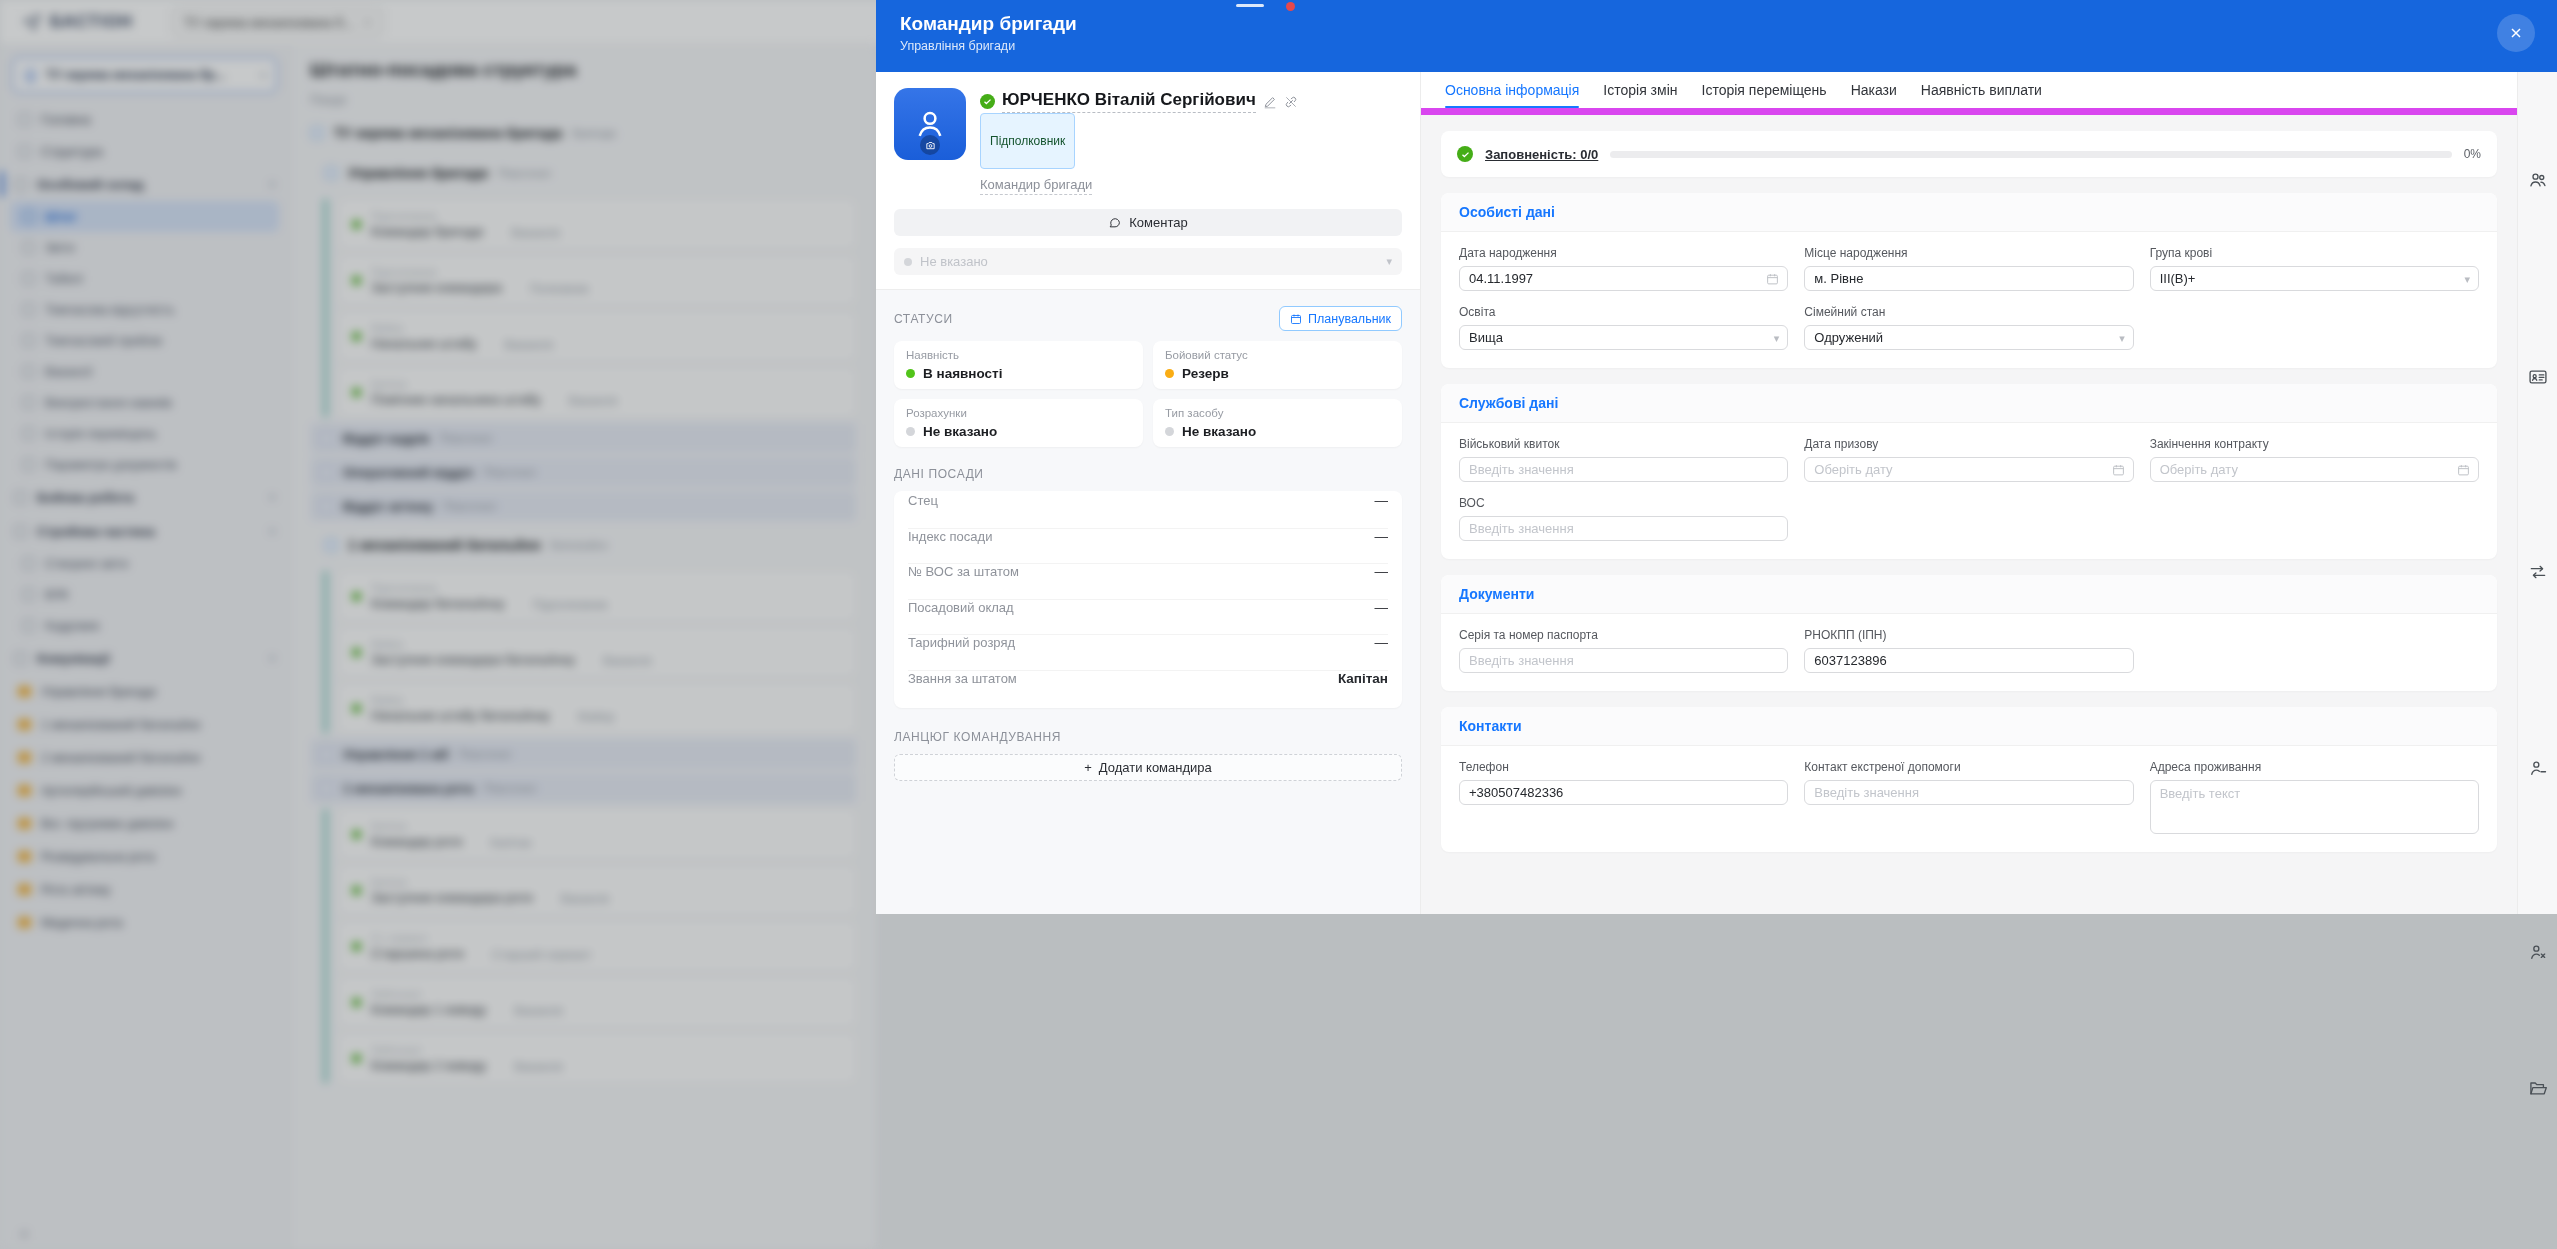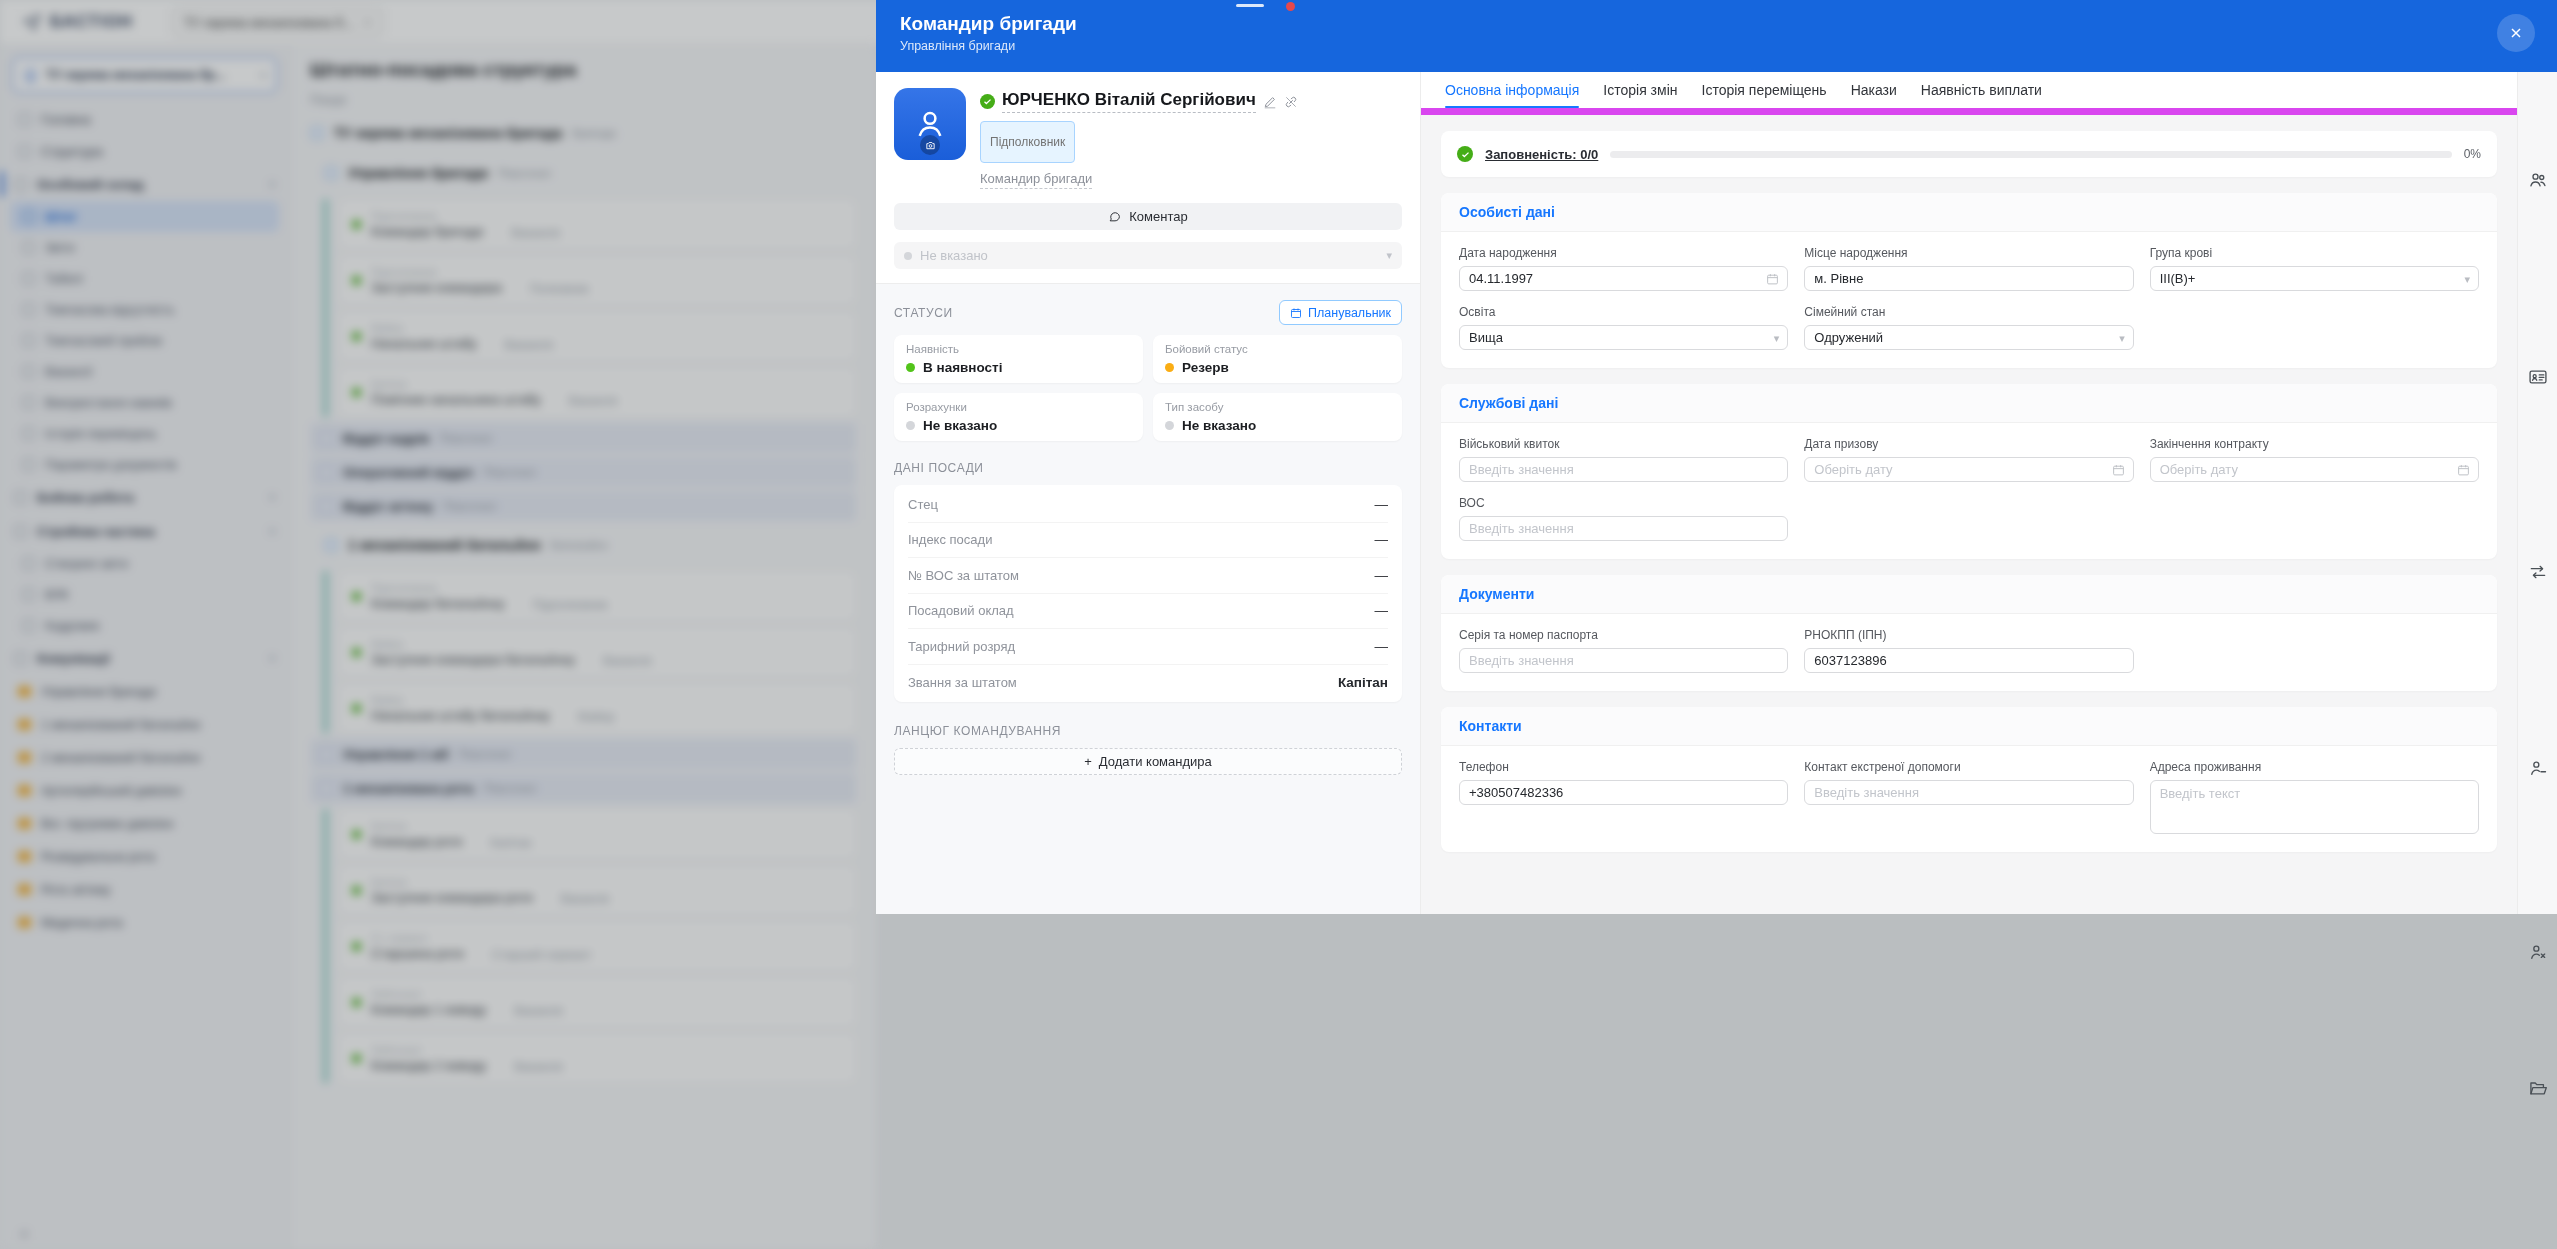--- a/index.html
+++ b/index.html
@@ -69,41 +69,41 @@
   .profileblk{background:#fff;padding:16px 18px 14px;}
   .avatarrow{display:flex;gap:14px;}
   .avatar{position:relative;width:72px;height:72px;border-radius:14px;background:linear-gradient(180deg,#3575e8,#1a5ed9);
           display:flex;align-items:center;justify-content:center;flex:0 0 auto;}
   .cam{position:absolute;left:50%;bottom:5px;transform:translateX(-50%);width:20px;height:20px;border-radius:50%;
        background:rgba(10,40,90,0.45);display:flex;align-items:center;justify-content:center;}
   .namerow{display:flex;align-items:center;gap:7px;margin-top:2px;}
   .pname{font-size:17px;font-weight:bold;color:#16181c;border-bottom:1px dashed #b9bdc4;padding-bottom:2px;}
   .ckc{width:15px;height:15px;border-radius:50%;background:#45ad17;display:flex;align-items:center;justify-content:center;flex:0 0 auto;}
   .miniic{color:#8c9099;display:flex;}
-  .rankbadge{display:inline-block;margin-top:8px;font-size:12px;color:#737373;background:#e6f4ff;border:1px solid #a8d4ff;
-             border-radius:4px;padding:13px 9px;}
+  .rankbadge{display:inline-block;font-size:12px;color:#14532d;background:#e6f4ff;border:1px solid #a8d4ff;
+             border-radius:4px;padding:20px 9px;}
   .ppos{margin-top:8px;font-size:13px;color:#8c9099;border-bottom:1px dashed #c6c9cf;display:inline-block;padding-bottom:2px;}
   .commentbtn{margin-top:14px;height:27px;border-radius:6px;background:#f1f2f4;display:flex;align-items:center;justify-content:center;
               gap:8px;font-size:13px;color:#2a2d33;}
   .statusselect{margin-top:12px;height:27px;border-radius:6px;background:#f5f5f6;display:flex;align-items:center;gap:8px;
                 padding:0 10px;font-size:13px;color:#c0c3c9;}
   .statusselect .dot{width:8px;height:8px;border-radius:50%;background:#d4d6da;}
   .statusselect .chev{margin-left:auto;color:#c0c3c9;font-size:11px;}
   .leftsections{flex:1;border-top:1px solid #ededed;padding:0 18px 16px;overflow:hidden;}
   .sechead{display:flex;align-items:center;justify-content:space-between;margin:16px 0 10px;}
   .sectitle{font-size:12px;color:#8c9099;letter-spacing:0.6px;}
   .plannerbtn{height:25px;display:flex;align-items:center;gap:6px;padding:0 10px;border:1px solid #91caff;border-radius:6px;
               background:#fff;color:#1677ff;font-size:12.5px;justify-content:flex-end;}
   .stgrid{display:grid;grid-template-columns:1fr 1fr;gap:10px;}
   .stcard{background:#fff;border-radius:8px;padding:8px 12px;box-shadow:0 1px 2px rgba(0,0,0,0.04);}
   .stlabel{font-size:11.5px;color:#979ba3;}
   .stval{display:flex;align-items:center;gap:8px;margin-top:5px;font-size:13.5px;font-weight:bold;color:#1c1e22;}
   .stval .dot{width:9px;height:9px;border-radius:50%;}
   .danicard{background:#fff;border-radius:8px;padding:2px 14px;box-shadow:0 1px 2px rgba(0,0,0,0.04);}
-  .danirow{display:flex;align-items:center;justify-content:space-between;height:35.5px;border-bottom:1px solid #f3f3f3;}
+  .danirow{display:flex;justify-content:space-between;height:35.5px;border-bottom:1px solid #f3f3f3;}
   .danirow:last-child{border-bottom:none;}
   .danilabel{font-size:13px;color:#8f939b;}
   .danival{font-size:13.5px;color:#26292e;}
   .danival.strong{font-weight:bold;}
   .addcmdbtn{height:27px;border:1px dashed #cfd2d7;border-radius:6px;display:flex;align-items:center;justify-content:center;
              gap:7px;font-size:13px;color:#2a2d33;margin-top:10px;background:rgba(255,255,255,0.55);}
 
   
   .rightcol{flex:1;display:flex;flex-direction:column;min-width:0;background:#f5f5f6;}
   .tabsbar{background:#fff;border-bottom:7px solid #d946ef;display:flex;gap:24px;padding:0 24px;flex:0 0 auto;height:43px;}

